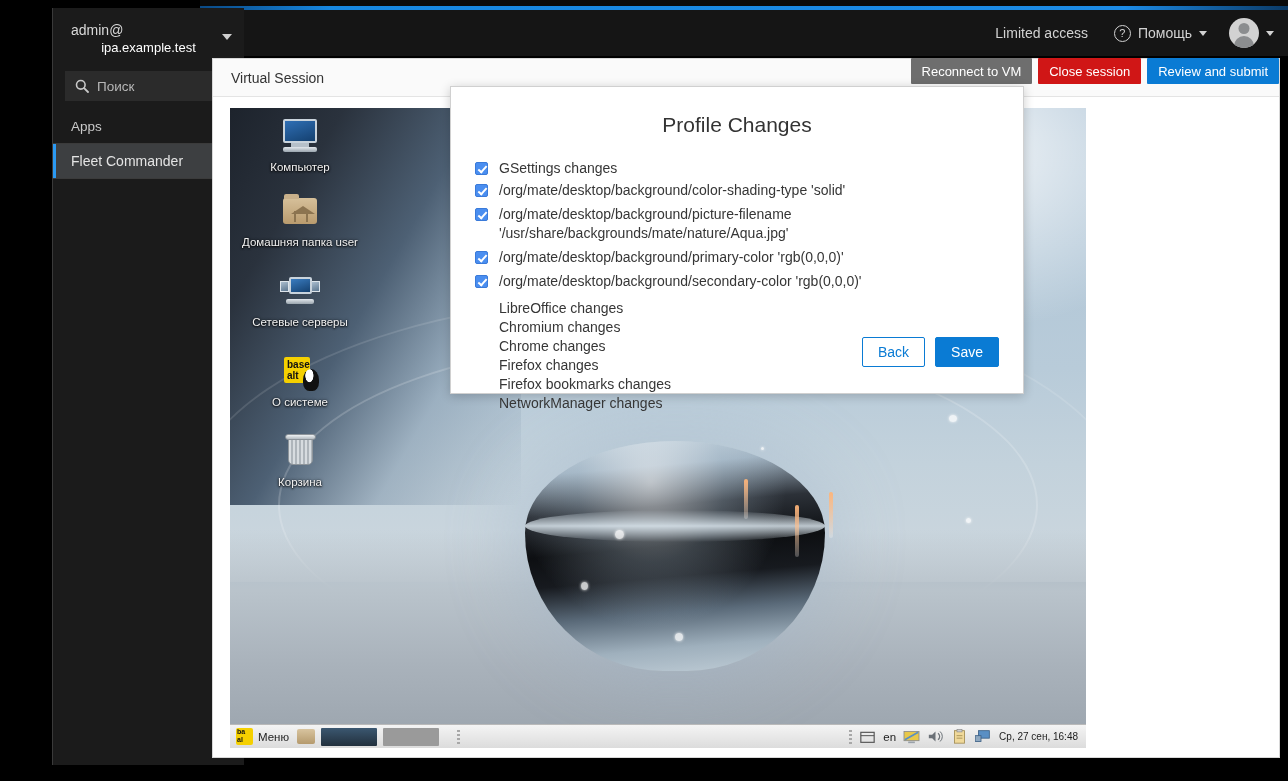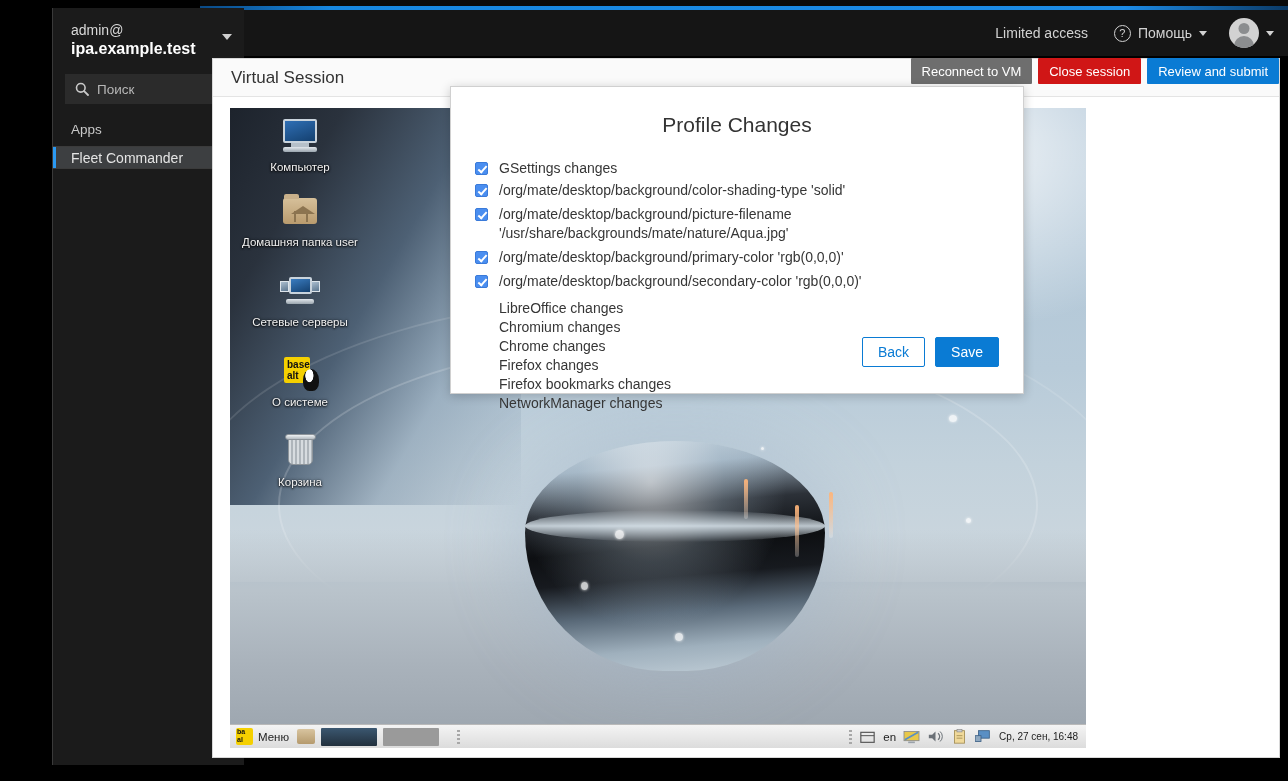--- a/index.html
+++ b/index.html
@@ -60,21 +60,21 @@
   
   .sidebar {
     position: absolute; left: 8px; top: 8px; width: 192px; height: 757px;
     background: #1b1b1b; border-left: 1px solid #3a3a3a; margin-left: 44px;
   }
   .sb-user {
     padding: 14px 18px 12px 18px; position: relative;
     display: flex; flex-direction: column; gap: 2px;
   }
   .sb-user-line1 { color: #d9d9d9; font-size: 14px; }
-  .sb-user-line2 { color: #ffffff; font-size: 16px; font-weight: bold; }
+  .sb-user-line2 { color: #ffffff; font-size: 13px; font-weight: normal; text-align: center; }
   .sb-user-caret {
     position: absolute; right: 12px; top: 26px;
     width: 0; height: 0;
     border-left: 5px solid transparent; border-right: 5px solid transparent;
     border-top: 6px solid #cfcfcf;
   }
   .sb-search-wrap { padding: 4px 12px 0 12px; }
   .sb-search {
     height: 30px; background: #2b2b2b; display: flex; align-items: center;
     gap: 8px; padding: 0 10px; border: none;
@@ -84,41 +84,41 @@
     background: transparent; border: none; outline: none;
     color: #c8c8c8; font-size: 13.5px; width: 100%;
     font-family: "Liberation Sans", sans-serif;
   }
   .sb-search input::placeholder { color: #b7b7b7; }
   .sb-section {
     padding: 18px 18px 9px 18px; color: #c9c9c9; font-size: 13.5px;
   }
   .sb-divider { height: 1px; background: #3b3b3b; margin: 0; }
   .sb-item {
-    height: 21px; display: flex; align-items: center;
+    height: 34px; display: flex; align-items: center;
     padding-left: 18px; color: #e4e4e4; font-size: 14px;
     cursor: pointer; position: relative; background: #3d3f41;
   }
   .sb-item.active::before {
     content: ''; position: absolute; left: 0; top: 0; bottom: 0;
     width: 3px; background: #2b9af3;
   }
 
   
   .content {
     position: absolute; left: 212px; top: 58px;
     width: 1068px; height: 700px;
     background: #ffffff; border: 1px solid #d8d8d8;
   }
   .toolbar {
     height: 38px; display: flex; align-items: center;
     padding-left: 18px; background: #fafafa;
     border-bottom: 1px solid #e4e4e4; position: relative;
   }
-  .toolbar-title { font-size: 17px; color: #333; }
+  .toolbar-title { font-size: 14px; color: #333; }
   .toolbar-btns {
     position: absolute; right: 0px; top: -1px; display: flex; gap: 0px;
   }
   .tb-btn {
     height: 26px; padding: 0 11px; font-size: 13px; border: none;
     color: #fff; cursor: pointer; margin-left: 6px;
     font-family: "Liberation Sans", sans-serif; border-radius: 1px;
     display: flex; align-items: center;
   }
   .tb-reconnect { background: #6e6e6e; }

